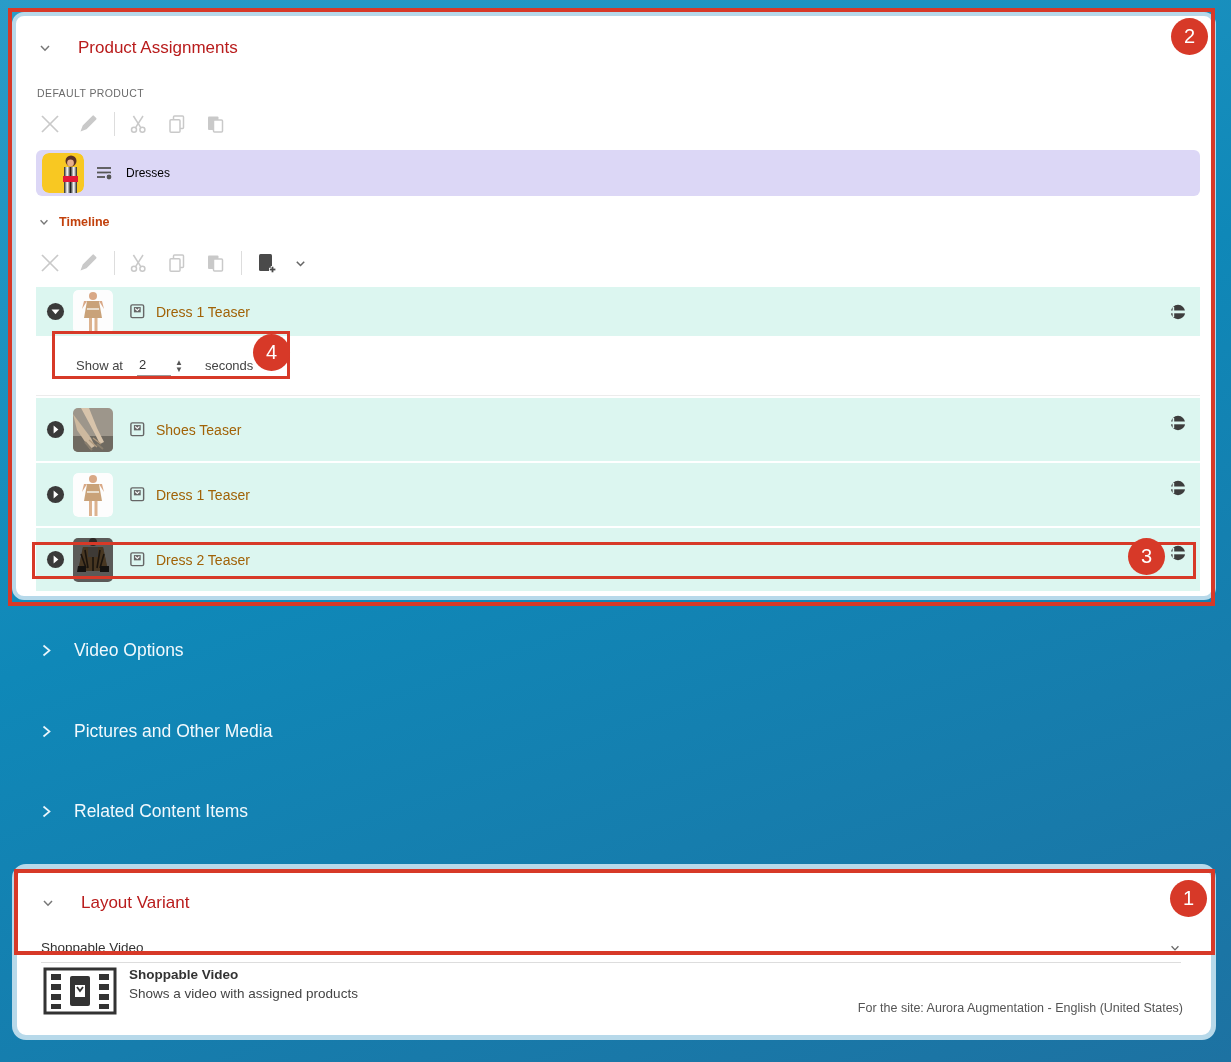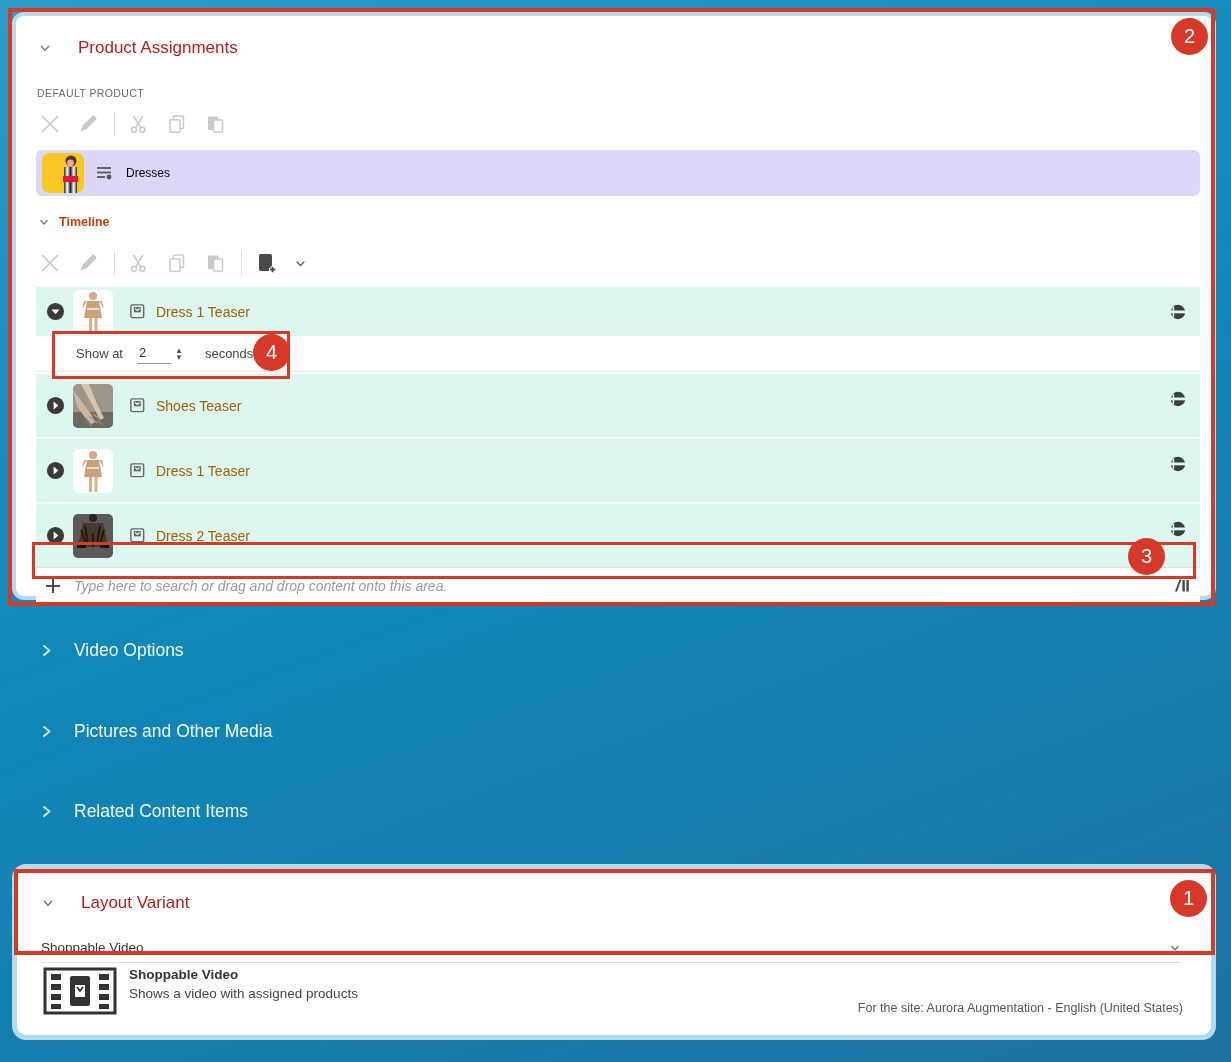--- a/index.html
+++ b/index.html
@@ -32,21 +32,21 @@
     position:relative; height:63px; margin-top:2px; background:#dcf6f0;
     display:flex; align-items:center; cursor:pointer;
   }
   .tl-row.first { height:49px; margin-top:0; }
   .tl-row .expander { margin:0 8px 0 10px; display:flex; cursor:pointer; }
   .tl-row .thumb { width:40px; height:44px; border-radius:5px; overflow:hidden; flex:none; }
   .tl-row .type-icon { margin:0 10px 0 16px; display:flex; }
   .tl-row .tl-title { font-size:14px; color:#a16207; }
   .tl-row .row-right-icon { position:absolute; right:14px; top:17px; cursor:pointer; }
   .tl-subrow {
-    height:36px; background:#fff; border-bottom:1px solid #ececec;
+    height:60px; background:#fff; border-bottom:1px solid #ececec;
     display:flex; align-items:center; padding-left:40px; position:relative;
   }
   .showat-label { font-size:13px; color:#444; }
   .showat-input {
     width:34px; margin-left:14px; border:none; border-bottom:1px solid #999;
     font-size:13px; color:#333; font-family:inherit; padding:2px 0 3px 2px; outline:none;
   }
   .spinner { display:flex; flex-direction:column; margin-left:4px; }
   .spinner span { font-size:8px; line-height:7px; color:#555; cursor:pointer; user-select:none; }
   .showat-suffix { margin-left:22px; font-size:13px; color:#444; }
@@ -372,36 +372,20 @@
       <span class="tl-title">Dress 2 Teaser</span>
       <span class="row-right-icon">
         <svg width="16" height="16" viewBox="0 0 16 16">
             <circle cx="8" cy="8" r="7.2" fill="#3d3d3d"></circle>
             <rect x="0" y="6.5" width="16" height="2.8" fill="#dcf6f0"></rect>
             <rect x="2.6" y="3" width="1.6" height="10" fill="#dcf6f0"></rect>
           </svg>
       </span>
     </div>
 
-    <div class="search-row">
-      <span class="icon-flex">
-        <svg width="18" height="18" viewBox="0 0 18 18">
-            <line x1="9" y1="2" x2="9" y2="16" stroke="#3d3d3d" stroke-width="1.8"></line>
-            <line x1="2" y1="9" x2="16" y2="9" stroke="#3d3d3d" stroke-width="1.8"></line>
-          </svg>
-      </span>
-      <input type="text" placeholder="Type here to search or drag and drop content onto this area." style="">
-      <span class="icon-flex">
-        <svg width="17" height="15" viewBox="0 0 17 15">
-            <line x1="3" y1="13.5" x2="7.5" y2="1.5" stroke="#444" stroke-width="2"></line>
-            <line x1="10.6" y1="2" x2="10.6" y2="13.5" stroke="#444" stroke-width="2.4"></line>
-            <line x1="14.6" y1="2" x2="14.6" y2="13.5" stroke="#444" stroke-width="2.4"></line>
-          </svg>
-      </span>
-    </div>
   </div>
 </div>
 
 <div class="blue-section" style="top:640px;">
   <span class="icon-flex">
     <svg width="13" height="15" viewBox="0 0 13 15">
         <polyline points="3.5,2.5 9.5,7.5 3.5,12.5" fill="none" stroke="#e9f5fb" stroke-width="1.7"></polyline>
       </svg>
   </span>
   <span class="lbl">Video Options</span>

